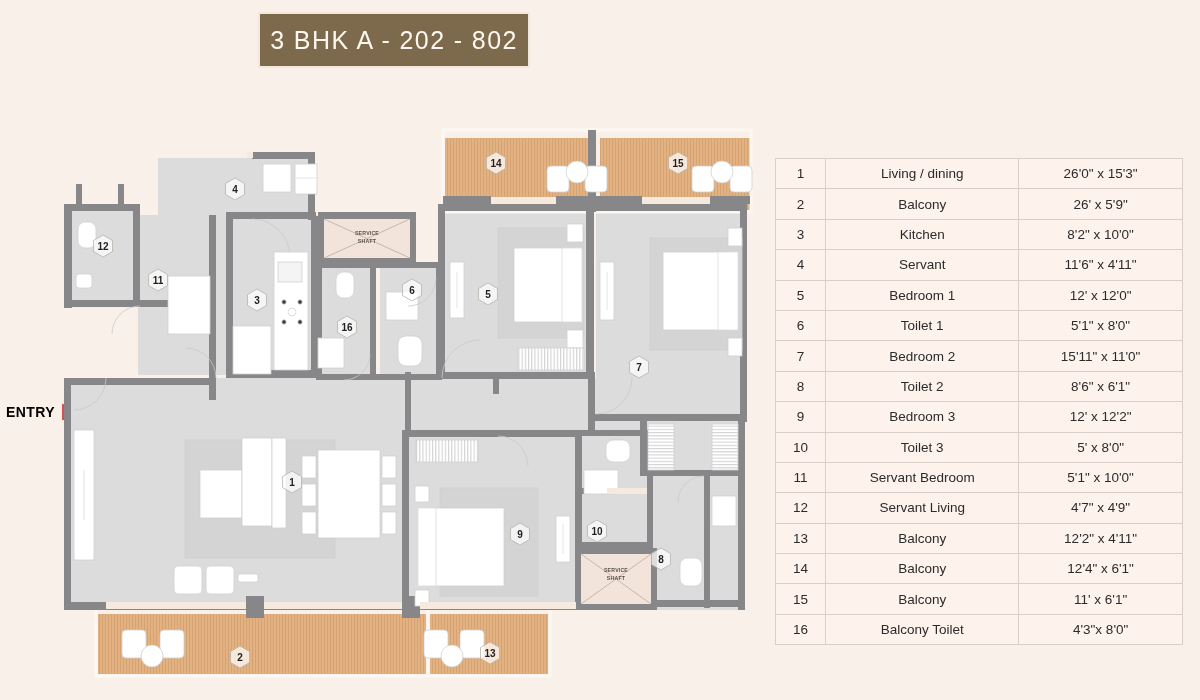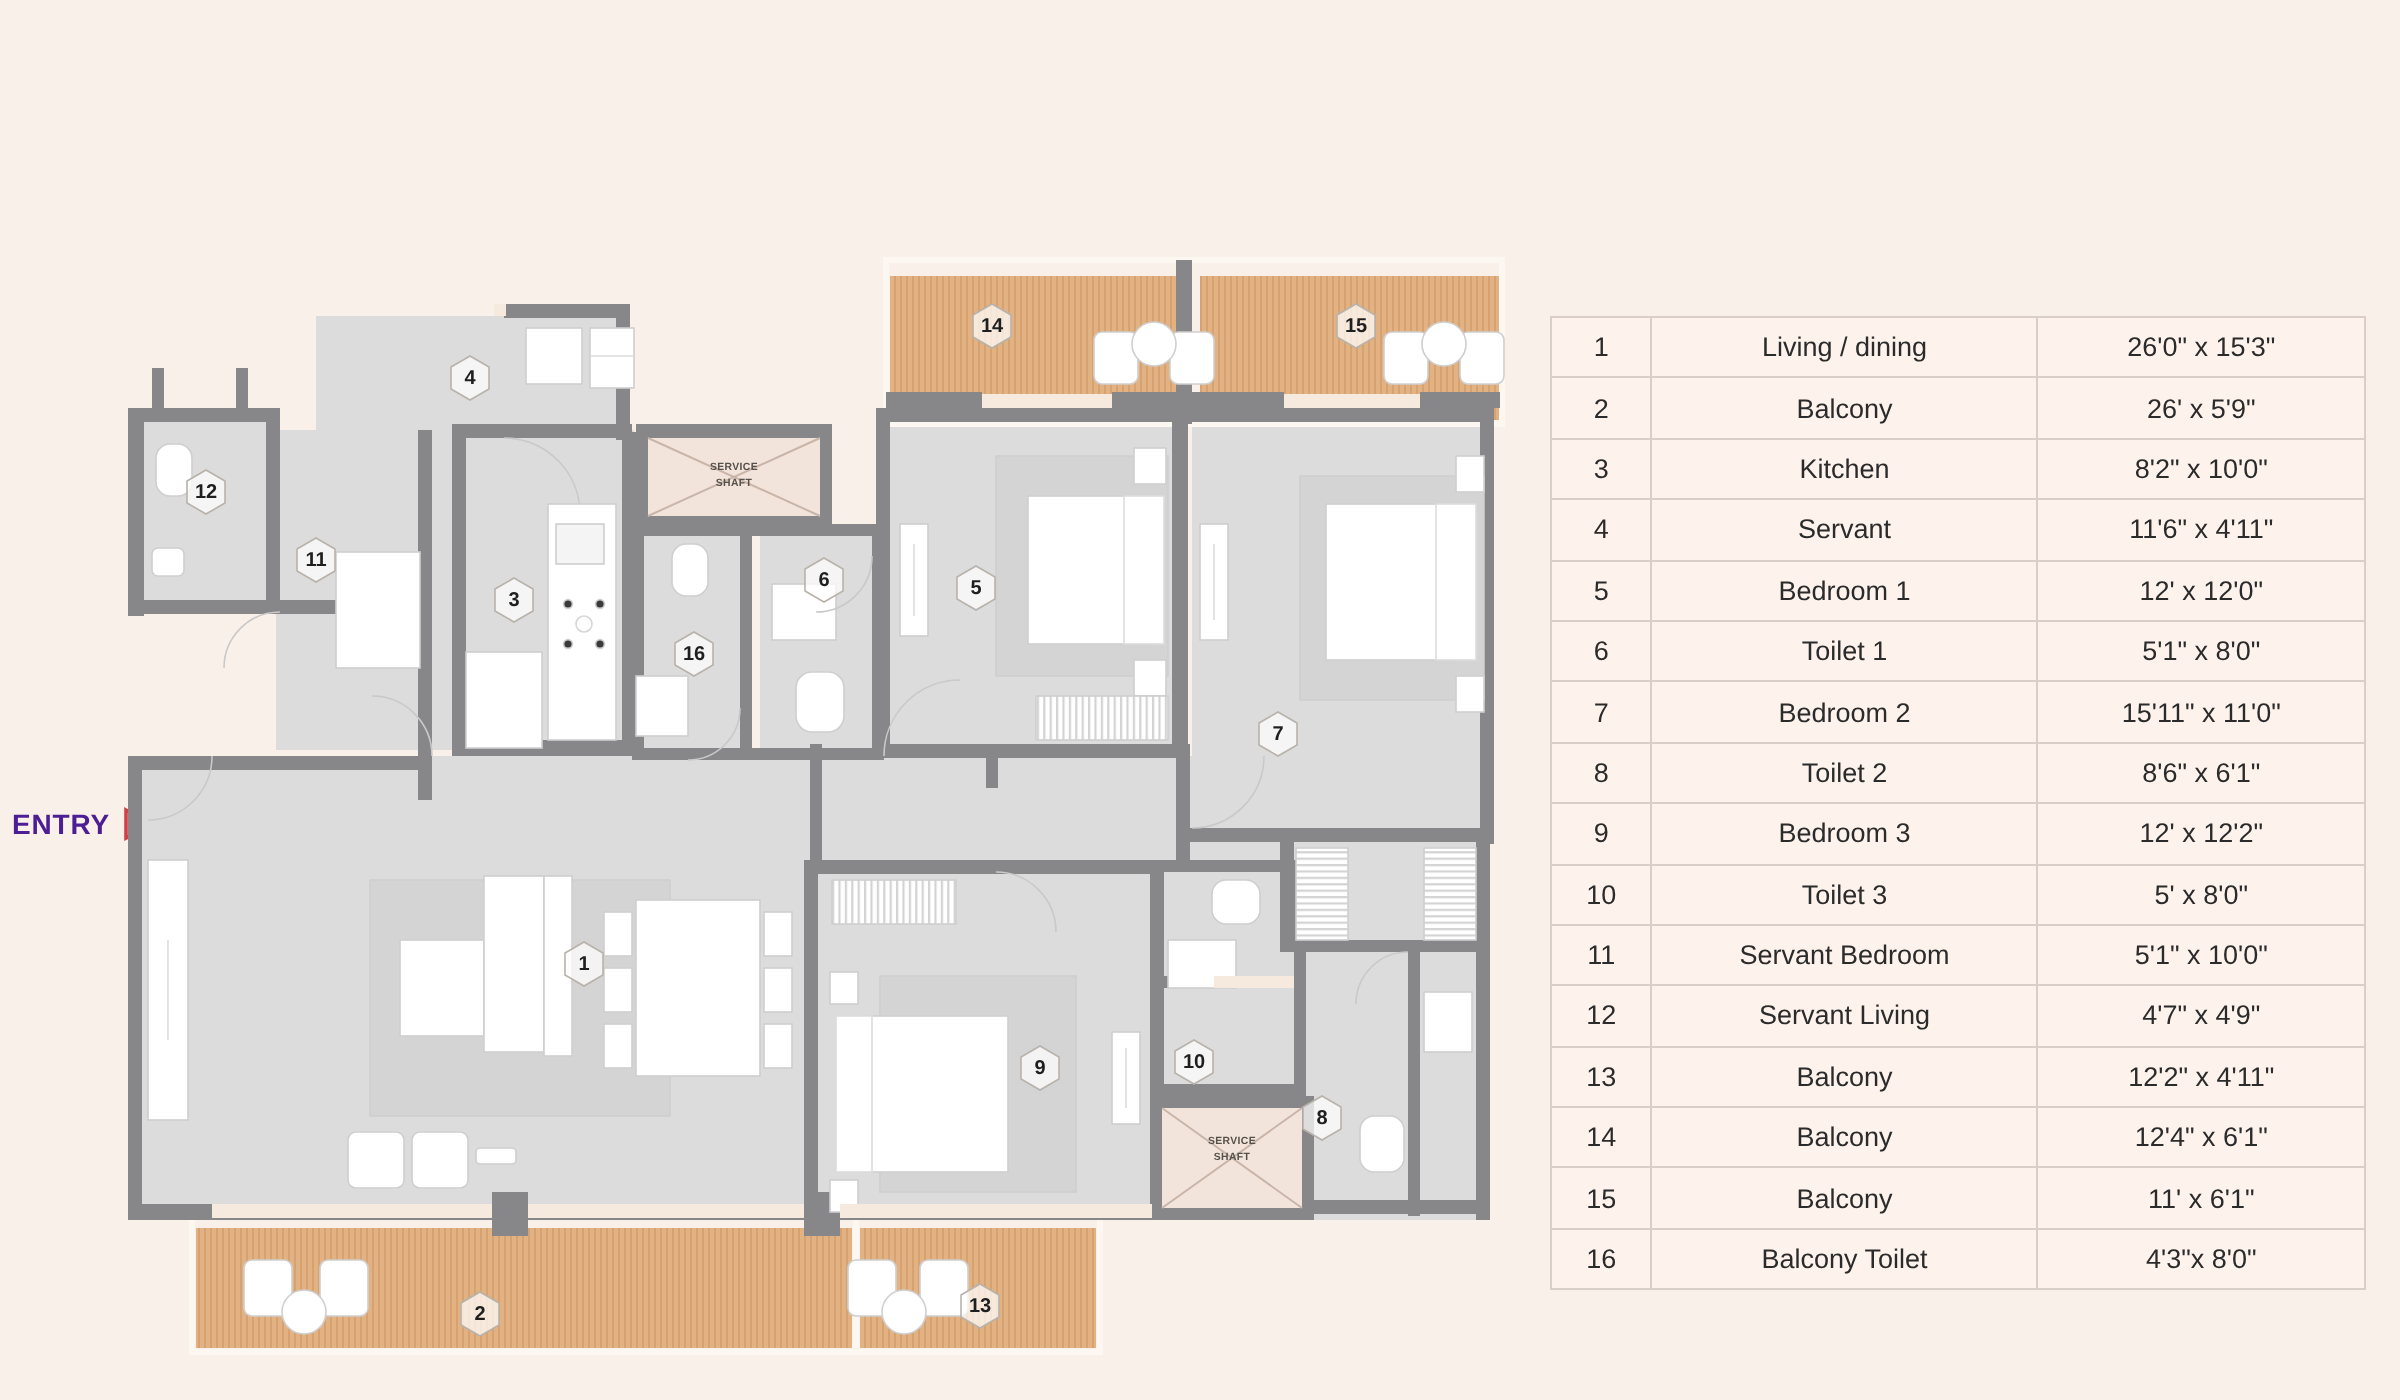--- a/index.html
+++ b/index.html
@@ -44,21 +44,21 @@
   .legend td.c-num { width: 52px; }
   .legend td.c-name { width: 201px; }
   .legend td.c-dim { width: 171px; }
 
   
   .entry-wrap {
     position: absolute; left: 6px; top: 402px;
     display: flex; align-items: center; gap: 5px;
   }
   .entry-wrap .entry-label {
-    font-size: 14px; font-weight: 700; color: #4c1d95; letter-spacing: .4px;
+    font-size: 14px; font-weight: 700; color: #000000; letter-spacing: .4px;
   }
   .entry-tri { display: block; }
 
   
   #plan { position: absolute; left: 0; top: 0; }
 
   .rm-badge-txt {
     font-family: "Liberation Sans", sans-serif;
     font-size: 10px; font-weight: 700; fill: #1f1f1f;
     text-anchor: middle; dominant-baseline: central;
@@ -67,20 +67,23 @@
     font-family: "Liberation Sans", sans-serif;
     font-size: 5.2px; font-weight: 700; fill: #55504b;
     text-anchor: middle; letter-spacing: .2px;
   }
 </style>
 </head>
 <body>
 
 <div id="root">
 
+  <div class="title-box">
+    <span class="title-text">3 BHK A - 202 - 802</span>
+  </div>
 
   <div class="entry-wrap">
     <span class="entry-label">ENTRY</span>
     <svg class="entry-tri" width="20" height="20" viewBox="0 0 20 20">
       <polygon points="3,3 17,10 3,17" fill="none" stroke="#cf4147" stroke-width="1.8"></polygon>
     </svg>
   </div>
 
   <svg id="plan" width="780" height="700" viewBox="0 0 780 700">
     <defs>

